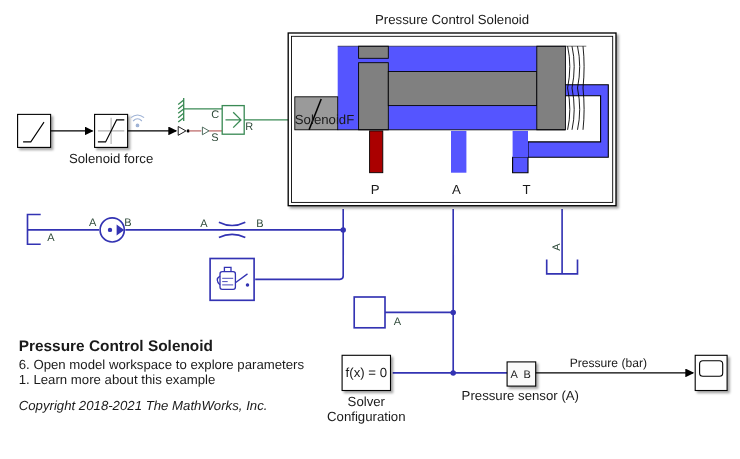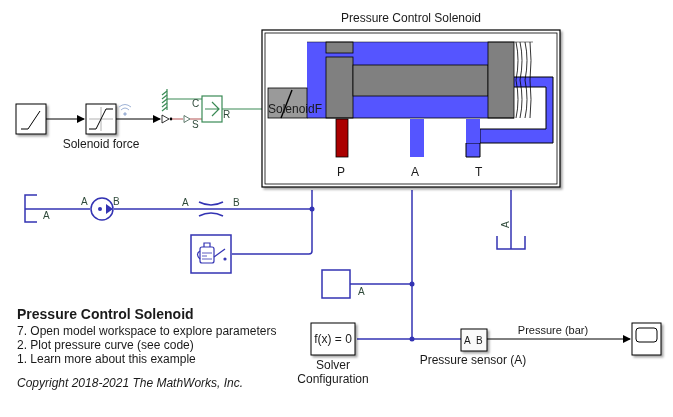--- a/index.html
+++ b/index.html
@@ -174,17 +174,16 @@
   <text class="lbl" x="553" y="334" font-size="11" text-anchor="middle">Pressure (bar)</text>
 
   <g>
     <rect x="632" y="323" width="29" height="32" fill="#fff" stroke="#000" stroke-width="1" filter="url(#sh)"></rect>
     <rect x="636" y="328" width="21" height="14" rx="3" fill="#fff" stroke="#000" stroke-width="1"></rect>
   </g>
 </svg>
 
 <div class="annot">
   <div class="title">Pressure Control Solenoid</div>
-  <div class="item">7. Open model workspace to explore parameters</div>
-  <div class="item">2. Plot pressure curve (see code)</div>
+  <div class="item">6. Open model workspace to explore parameters</div>
   <div class="item">1. Learn more about this example</div>
   <div class="copy">Copyright 2018-2021 The MathWorks, Inc.</div>
 </div>
 
 </body></html>

